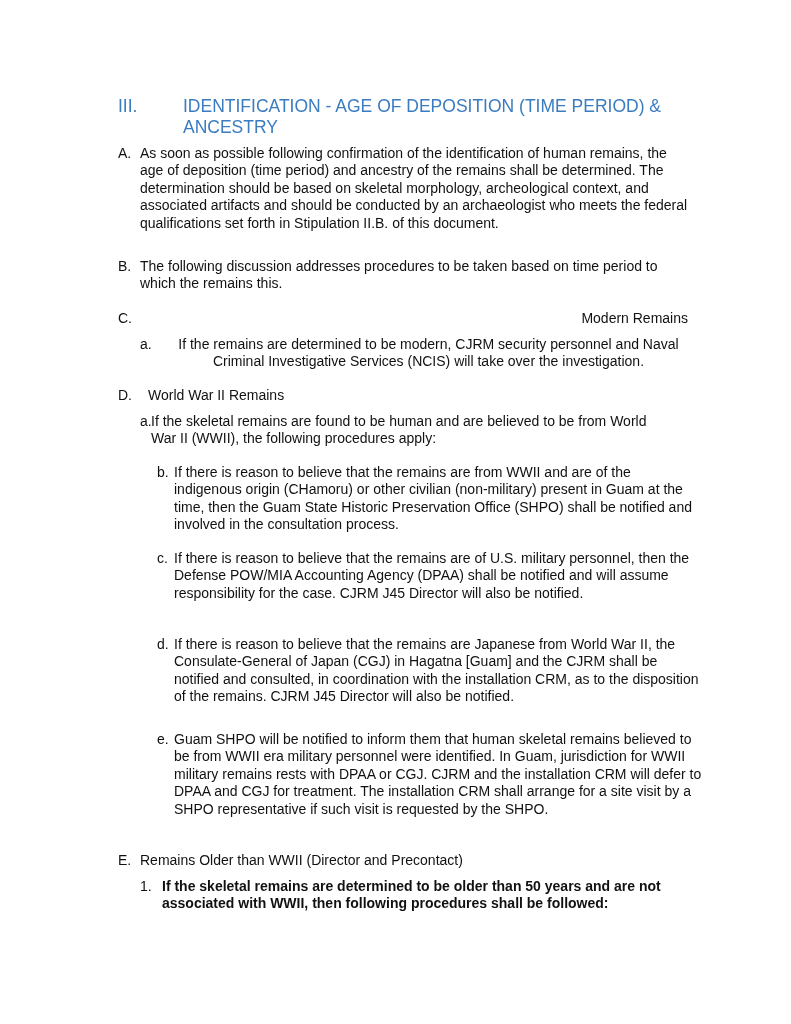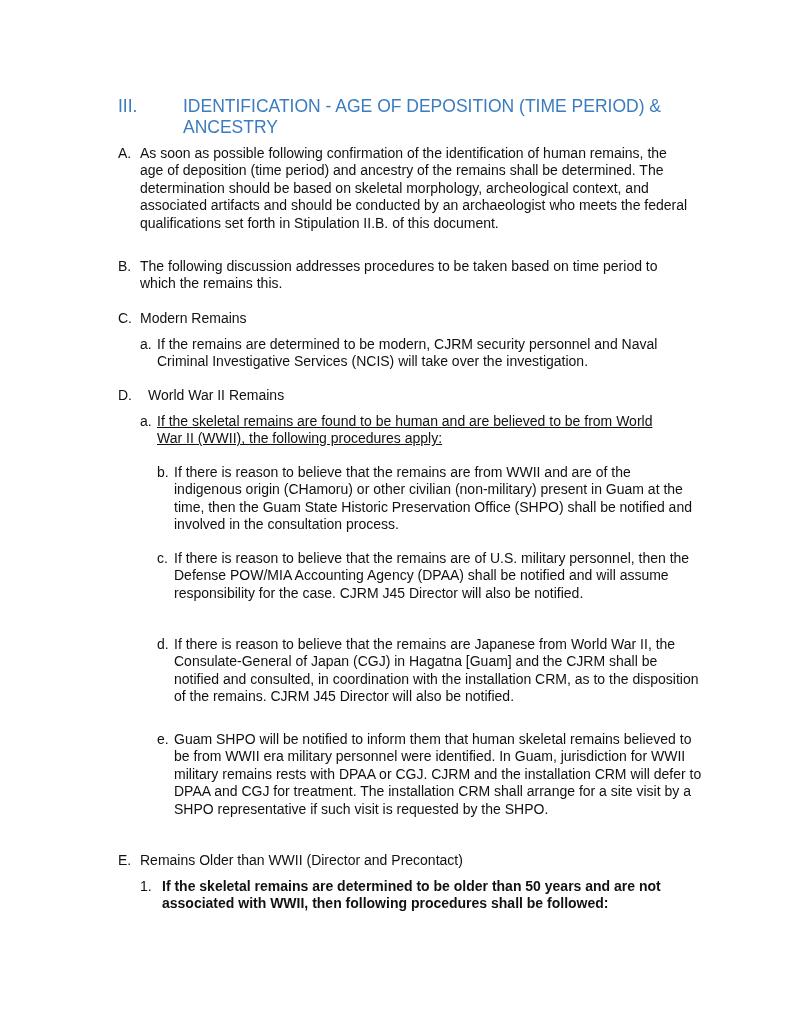--- a/index.html
+++ b/index.html
@@ -29,36 +29,36 @@
     <span class="txt" style="left:22px; width:548px;">As soon as possible following confirmation of the identification of human remains, the age of deposition (time period) and ancestry of the remains shall be determined. The determination should be based on skeletal morphology, archeological context, and associated artifacts and should be conducted by an archaeologist who meets the federal qualifications set forth in Stipulation II.B. of this document.</span>
   </div>
 
   <div class="item" style="left:118px; top:258px; width:570px;">
     <span class="lbl">B.</span>
     <span class="txt" style="left:22px; width:548px;">The following discussion addresses procedures to be taken based on time period to which the remains this.</span>
   </div>
 
   <div class="item" style="left:118px; top:310px; width:570px;">
     <span class="lbl">C.</span>
-    <span class="txt" style="left:22px; width:548px;">Modern Remains</span>
+    <span class="txt" style="left:22px; width:548px;text-align:right;">Modern Remains</span>
   </div>
 
   <div class="item" style="left:140px; top:336px; width:560px;">
     <span class="lbl">a.</span>
-    <span class="txt" style="left:17px; width:543px;">If the remains are determined to be modern, CJRM security personnel and Naval Criminal Investigative Services (NCIS) will take over the investigation.</span>
+    <span class="txt" style="left:17px; width:543px;text-align:center;">If the remains are determined to be modern, CJRM security personnel and Naval Criminal Investigative Services (NCIS) will take over the investigation.</span>
   </div>
 
   <div class="item" style="left:118px; top:387px; width:570px;">
     <span class="lbl">D.</span>
     <span class="txt" style="left:30px; width:548px;">World War II Remains</span>
   </div>
 
   <div class="item" style="left:140px; top:413px; width:560px;">
     <span class="lbl">a.</span>
-    <span class="txt" style="left:17px; width:520px;text-decoration:underline;">If the skeletal remains are found to be human and are believed to be from World War II (WWII), the following procedures apply:</span>
+    <span class="txt" style="left:11px; width:520px;">If the skeletal remains are found to be human and are believed to be from World War II (WWII), the following procedures apply:</span>
   </div>
 
   <div class="item" style="left:157px; top:464px; width:545px;">
     <span class="lbl">b.</span>
     <span class="txt" style="left:17px; width:528px;">If there is reason to believe that the remains are from WWII and are of the indigenous origin (CHamoru) or other civilian (non-military) present in Guam at the time, then the Guam State Historic Preservation Office (SHPO) shall be notified and involved in the consultation process.</span>
   </div>
 
   <div class="item" style="left:157px; top:550px; width:545px;">
     <span class="lbl">c.</span>
     <span class="txt" style="left:17px; width:528px;">If there is reason to believe that the remains are of U.S. military personnel, then the Defense POW/MIA Accounting Agency (DPAA) shall be notified and will assume responsibility for the case. CJRM J45 Director will also be notified.</span>

